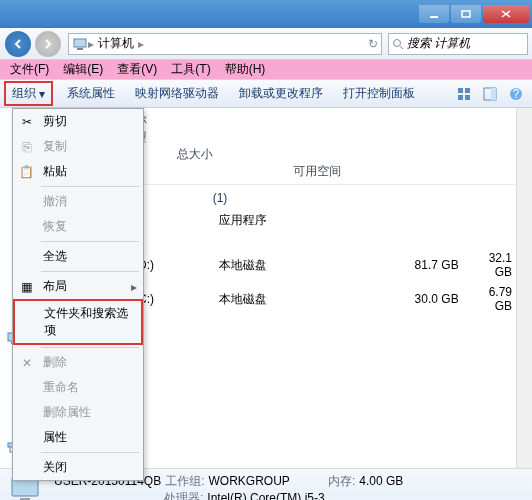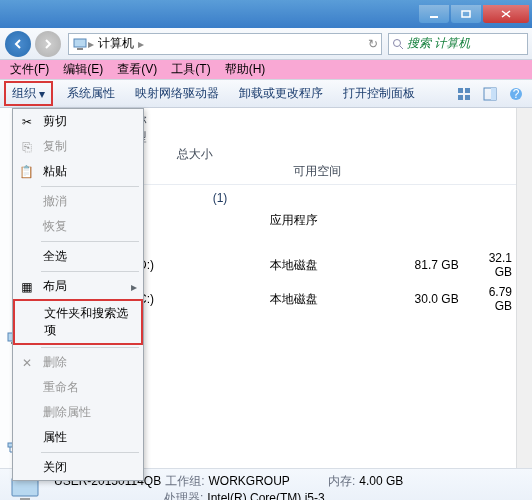--- a/index.html
+++ b/index.html
@@ -10,21 +10,21 @@
 .win-btn.min { background: linear-gradient(#8ab8e0, #5a9dd8); }
 .win-btn.max { background: linear-gradient(#8ab8e0, #5a9dd8); }
 .win-btn.close { width: 46px; background: linear-gradient(#e07878, #c83a3a); }
 
 .navbar { height: 32px; background: linear-gradient(#f8fafd, #e8eef6); border-bottom: 1px solid #c8d0dc; display: flex; align-items: center; padding: 2px 4px; gap: 2px; }
 .nav-arrow { width: 26px; height: 26px; border-radius: 50%; background: radial-gradient(#4a8dd0, #2a6db0); display: flex; align-items: center; justify-content: center; color: #fff; margin: 0 1px; }
 .nav-arrow.disabled { background: radial-gradient(#d0d0d0, #b0b0b0); }
 .address-bar { flex: 1; height: 22px; background: #fff; border: 1px solid #a8b8c8; display: flex; align-items: center; padding: 0 3px; margin: 0 4px; }
 .address-bar .crumb { padding: 0 4px; }
 .address-bar .sep { color: #888; }
-.search-box { width: 140px; height: 22px; background: #fff; border: 1px solid #a8b8c8; display: flex; align-items: center; padding: 0 3px; color: #15803d; font-style: italic; }
+.search-box { width: 140px; height: 22px; background: #fff; border: 1px solid #a8b8c8; display: flex; align-items: center; padding: 0 3px; color: #000000; font-style: italic; }
 .search-box svg { margin-right: 3px; }
 
 .menubar { height: 20px; background: #f9a8d4; display: flex; align-items: center; padding: 0 4px; gap: 2px; border-bottom: 1px solid #d0d8e0; }
 .menubar span { padding: 2px 6px; }
 
 .toolbar { height: 28px; background: linear-gradient(#f8fafd, #e4ebf5); border-bottom: 1px solid #c8d0dc; display: flex; align-items: center; padding: 0 4px; gap: 8px; }
 .toolbar .tb-item { padding: 3px 6px; color: #1a3c6e; }
 .toolbar .tb-item.organize { border: 2px solid #d83838; padding: 2px 6px; display: flex; align-items: center; gap: 3px; }
 .tb-right { margin-left: auto; display: flex; gap: 2px; }
 .tb-icon { width: 24px; height: 22px; display: flex; align-items: center; justify-content: center; border: 1px solid transparent; }
@@ -42,21 +42,21 @@
 .col.name { width: 80px; }
 .col.type { width: 150px; }
 .col.size { width: 120px; text-align: right; padding-right: 30px; }
 .col.free { flex: 1; text-align: center; padding-right: 20px; }
 
 .content { padding-left: 6px; }
 .section-title { padding: 6px 0 4px 4px; color: #203a60; }
 .row { display: flex; align-items: center; padding: 3px 0 3px 4px; }
 .row .icon-col { width: 26px; display: flex; justify-content: center; }
 .row .name-c { width: 100px; }
-.row .type-c { width: 150px; text-align: center; }
+.row .type-c { width: 150px; }
 .row .size-c { width: 120px; text-align: right; padding-right: 30px; }
 .row .free-c { flex: 1; text-align: right; padding-right: 20px; }
 
 .dropdown { position: absolute; top: 108px; left: 12px; width: 132px; background: #f4f6f9; border: 1px solid #a0a8b0; box-shadow: 2px 2px 5px rgba(0,0,0,.2); z-index: 10; }
 .dd-item { display: flex; align-items: center; padding: 4px 6px 4px 6px; gap: 8px; }
 .dd-item .dd-icon { width: 16px; display: flex; justify-content: center; }
 .dd-item.disabled { color: #989898; }
 .dd-item.highlighted { border: 2px solid #d83838; }
 .dd-sep { height: 1px; background: #d0d4d8; margin: 2px 4px 2px 28px; }
 .dd-item .arrow { margin-left: auto; color: #606870; }

